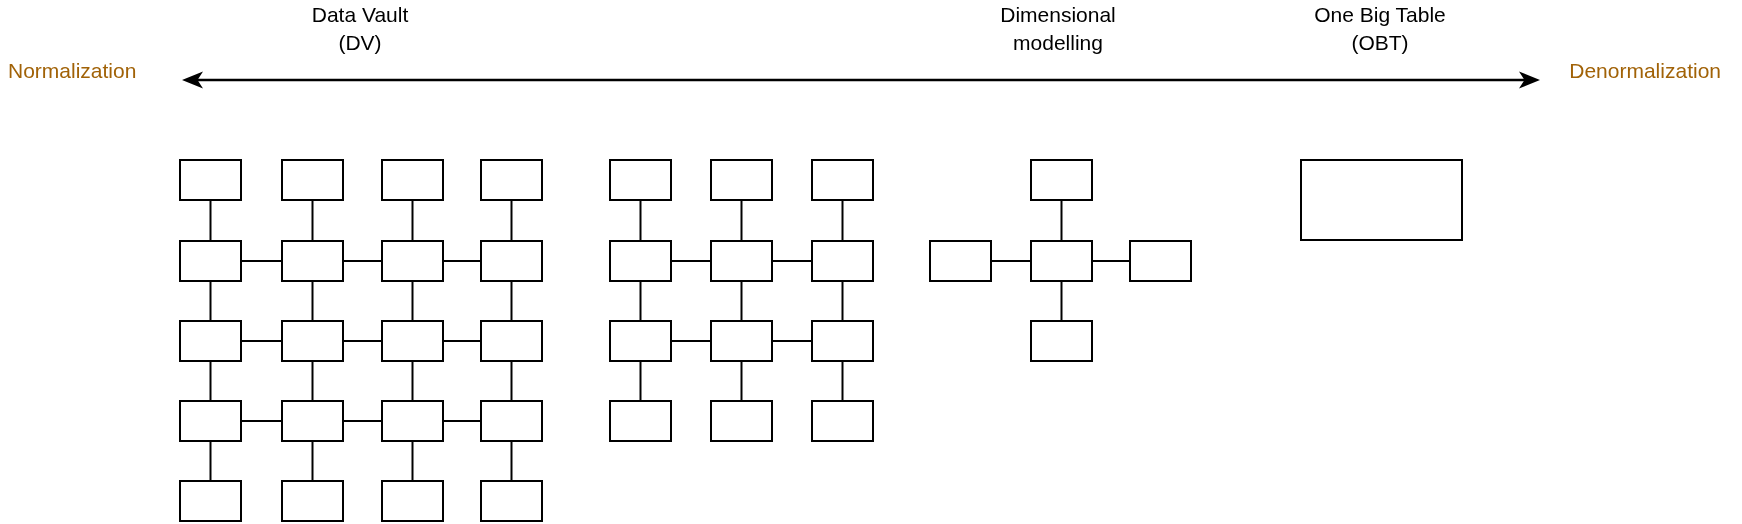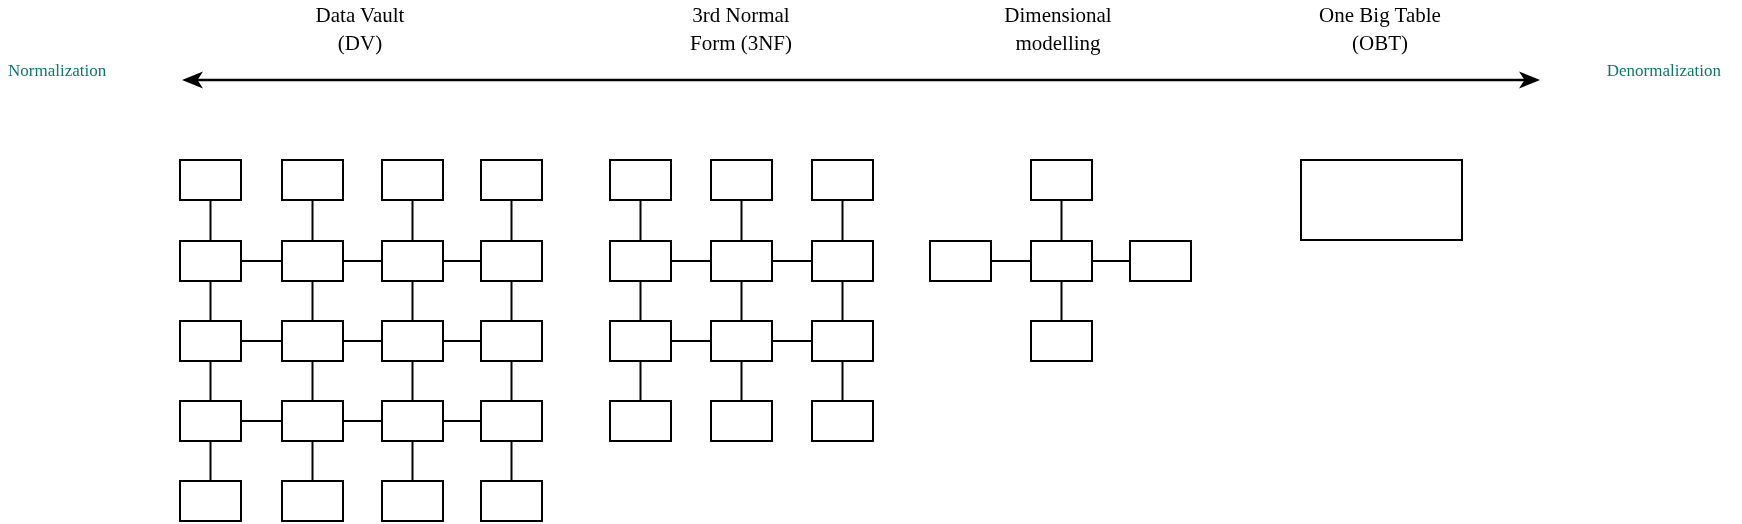--- a/index.html
+++ b/index.html
@@ -1,57 +1,55 @@
 <!DOCTYPE html>
 <html><head>
 <meta charset="utf-8">
 <style>
   html, body { margin: 0; padding: 0; background: #ffffff; }
   .canvas {
     position: relative;
     width: 1742px;
     height: 524px;
     background: #ffffff;
-    font-family: Liberation Serif, serif;
+    font-family: Liberation Sans, sans-serif;
     color: #000000;
     overflow: hidden;
   }
   .method-label {
     position: absolute;
     top: 1px;
     transform: translateX(-50%);
     text-align: center;
     font-size: 21px;
     line-height: 28px;
     white-space: pre-line;
     color: #000000;
   }
   .end-label {
     position: absolute;
-    font-size: 17px;
+    font-size: 21px;
     line-height: 24px;
     white-space: nowrap;
-    color: #0f766e;
+    color: #a16207;
   }
   #diagram-svg {
     position: absolute;
     left: 0;
     top: 0;
   }
 </style>
 </head>
 <body>
 
 <div class="canvas">
 
   <div class="method-label" style="left:360px">Data Vault
 (DV)</div>
 
-  <div class="method-label" style="left:741px">3rd Normal
-Form (3NF)</div>
 
   <div class="method-label" style="left:1380px">One Big Table
 (OBT)</div>
 
   <div class="method-label" style="left:1058px">Dimensional
 modelling</div>
 
   <div class="end-label" style="left:8px; top:59px">Normalization</div>
 
   <div class="end-label" style="right:21px; top:59px">Denormalization</div>

